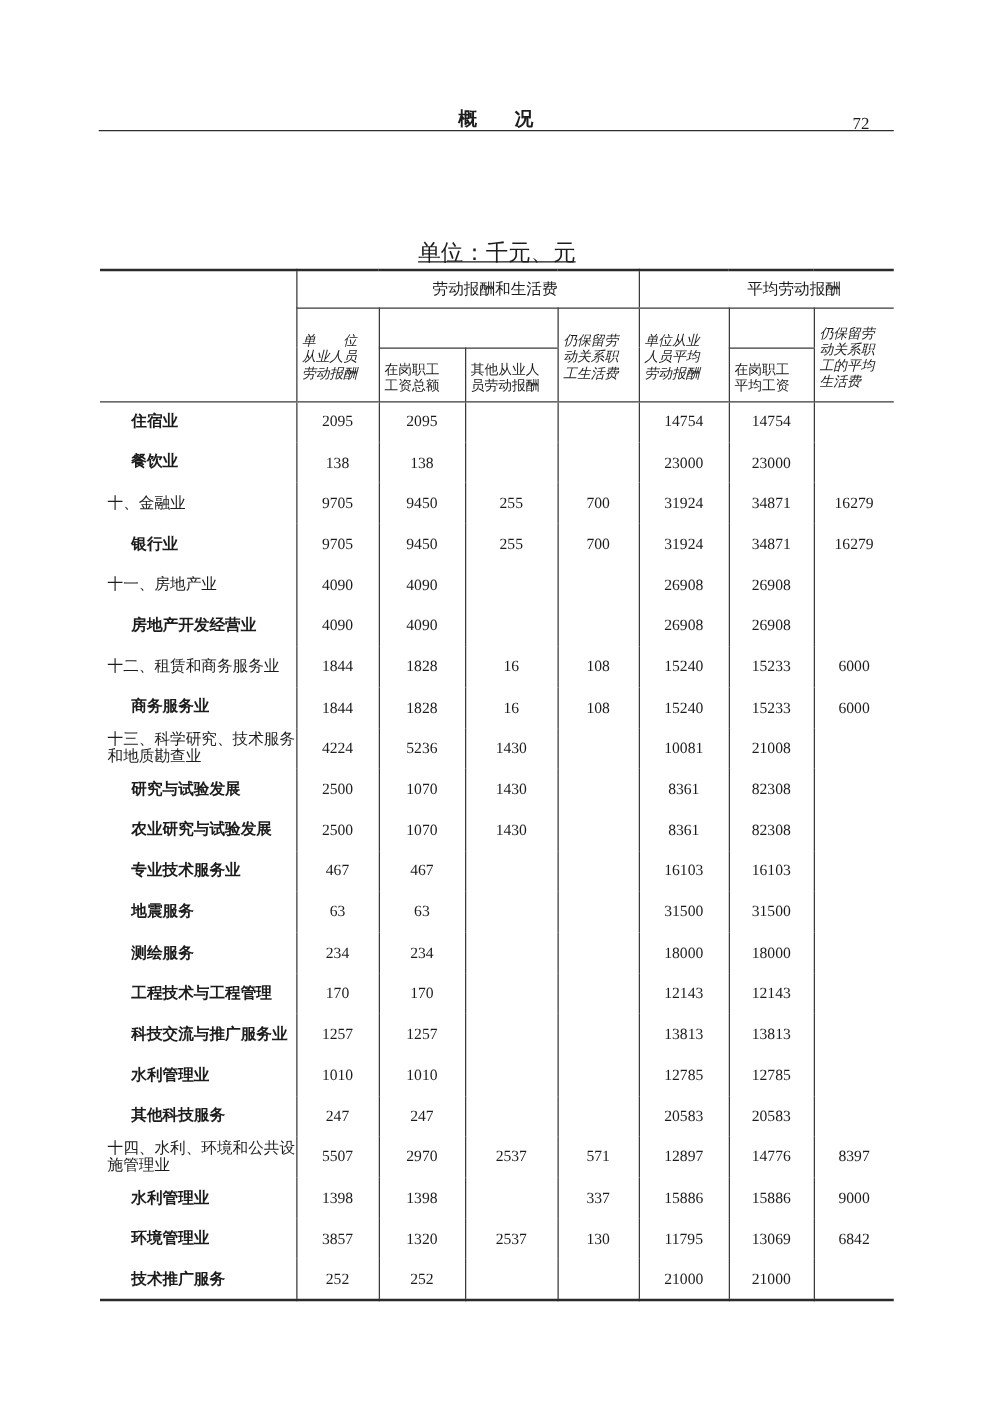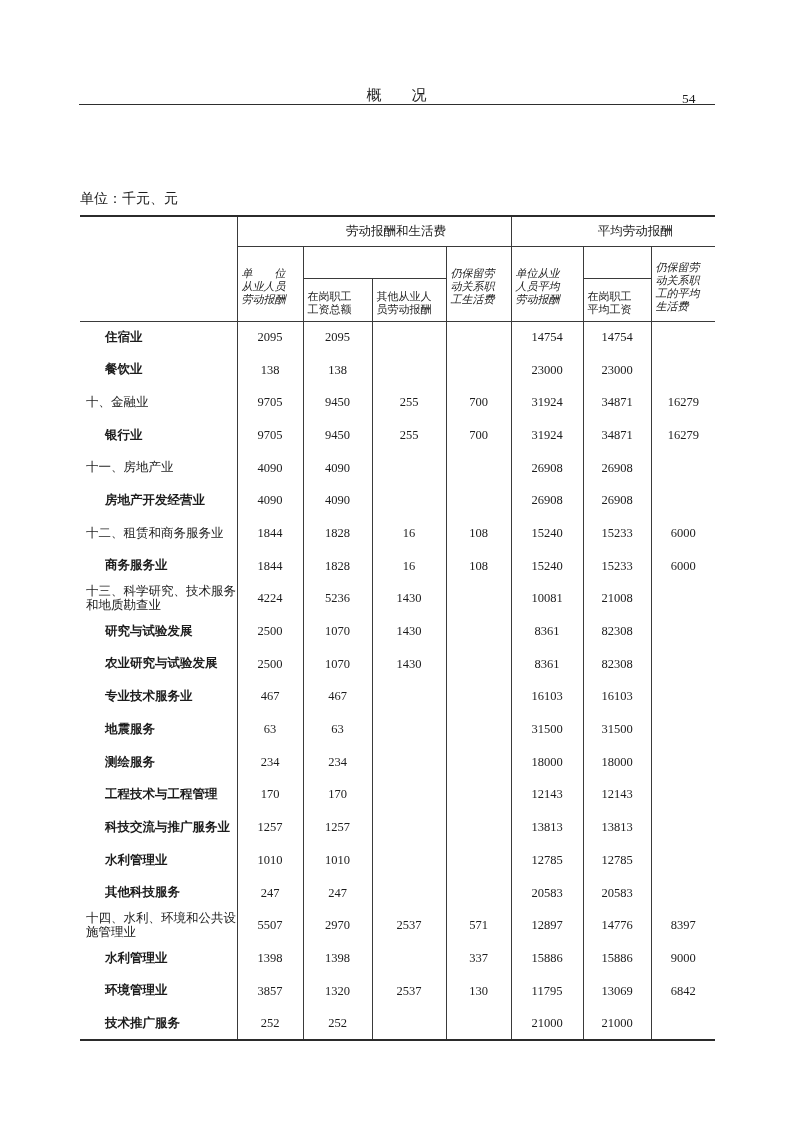--- a/index.html
+++ b/index.html
@@ -15,21 +15,21 @@
     background: #ffffff;
     margin: 0 auto;
     overflow: hidden;
   }
   .running-head {
     position: absolute;
     top: 86px; left: 0;
     width: 100%;
     text-align: center;
     font-family: "Liberation Sans", "DejaVu Sans", sans-serif;
-    font-weight: normal;
+    font-weight: bold;
     font-size: 15px;
   }
   .page-number {
     position: absolute;
     top: 91px; left: 682px;
     font-size: 13.5px;
   }
   .head-rule {
     position: absolute;
     top: 104px; left: 79px;
@@ -43,22 +43,23 @@
     text-align: center;
     font-family: "Liberation Sans", "DejaVu Sans", sans-serif;
     font-weight: bold;
     font-size: 16.5px;
     letter-spacing: 1px;
   }
   .unit-note {
     position: absolute;
     top: 190px; left: 80px;
     width: 635px;
-    text-align: left;
-    font-size: 14px;
+    text-align: center;
+    font-size: 18px;
+    text-decoration: underline;
   }
   table.stats {
     position: absolute;
     top: 215px; left: 80px;
     width: 635px;
     border-collapse: collapse;
     table-layout: fixed;
     border-top: 2px solid #2b2b2b;
     border-bottom: 2px solid #2b2b2b;
   }
@@ -94,21 +95,21 @@
     padding-left: 6px;
   }
   td.label.ind1 { padding-left: 25px; font-weight: bold; }
 </style>
 </head>
 <body>
 
 <div class="page">
 
   <div class="running-head">概　　况</div>
-  <div class="page-number">54</div>
+  <div class="page-number">72</div>
   <div class="head-rule"></div>
 
   <div class="unit-note">单位：千元、元</div>
 
   <table class="stats">
     <colgroup>
       <col style="width:157px">
       <col style="width:66px">
       <col style="width:69px">
       <col style="width:74px">

